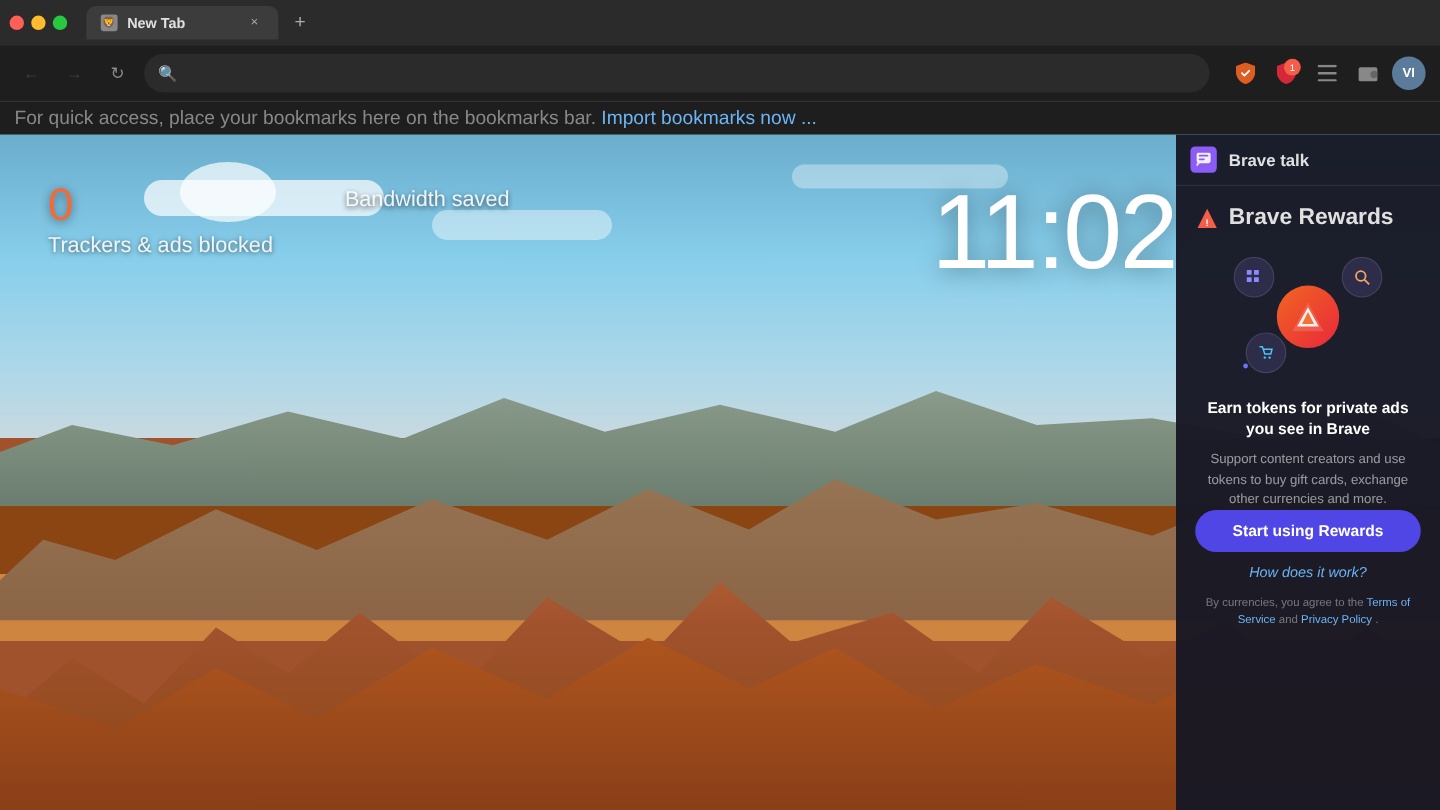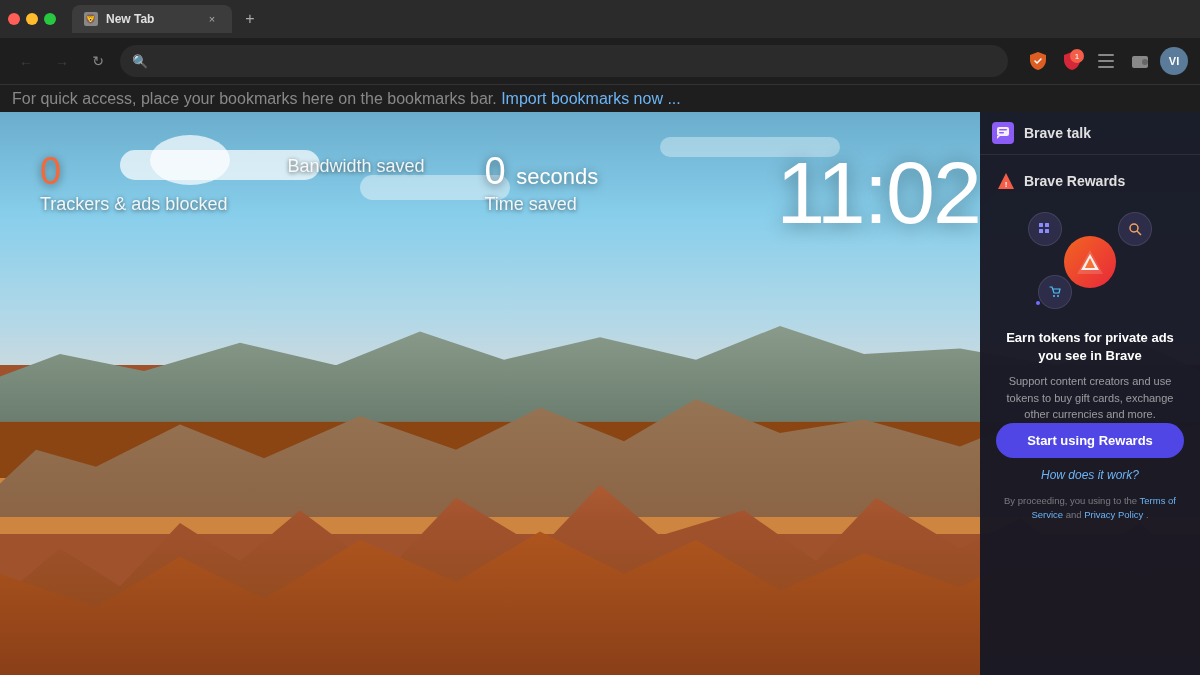--- a/index.html
+++ b/index.html
@@ -299,21 +299,21 @@
       align-items: center;
       gap: 8px;
       width: 100%;
       margin-bottom: 16px;
     }
     .rewards-triangle {
       width: 20px; height: 20px;
       display: flex; align-items: center; justify-content: center;
     }
     .rewards-title {
-      font-size: 14px;
+      font-size: 19px;
       font-weight: 700;
       color: #e0e0e0;
     }
 
     
     .rewards-illustration {
       width: 140px;
       height: 110px;
       display: flex;
       align-items: center;
@@ -479,26 +479,20 @@
     <div class="rocks-fg2"></div>
   </div>
 
   <div class="stats-overlay">
     <div class="stat-item">
       <div class="stat-value orange">0</div>
       <div class="stat-label">Trackers &amp; ads blocked</div>
     </div>
     <div class="stat-item">
       <div class="stat-label">Bandwidth saved</div>
-    </div>
-    <div class="stat-item">
-      <div class="stat-value" style="color:white;">
-        <span>0</span> <span class="unit">seconds</span>
-      </div>
-      <div class="stat-label">Time saved</div>
     </div>
   </div>
 
   <div class="clock">11:02</div>
 
   <div class="rewards-panel">
 
     <div class="panel-row">
       <div class="brave-talk-icon">
         <svg width="12" height="12" viewBox="0 0 12 12" fill="none">
@@ -564,21 +558,21 @@
 
       <div class="rewards-tagline">Earn tokens for private ads you see in Brave</div>
 
       <div class="rewards-desc">Support content creators and use tokens to buy gift cards, exchange other currencies and more.</div>
 
       <button class="start-btn">Start using Rewards</button>
 
       <a class="how-link" href="#">How does it work?</a>
 
       <div class="tos-text">
-        <span>By proceeding, you using to the</span>
+        <span>By currencies, you agree to the</span>
         <a href="#">Terms of Service</a>
         <span>and</span>
         <a href="#">Privacy Policy</a>
         <span>.</span>
       </div>
 
     </div>
   </div>
 
 </div>

